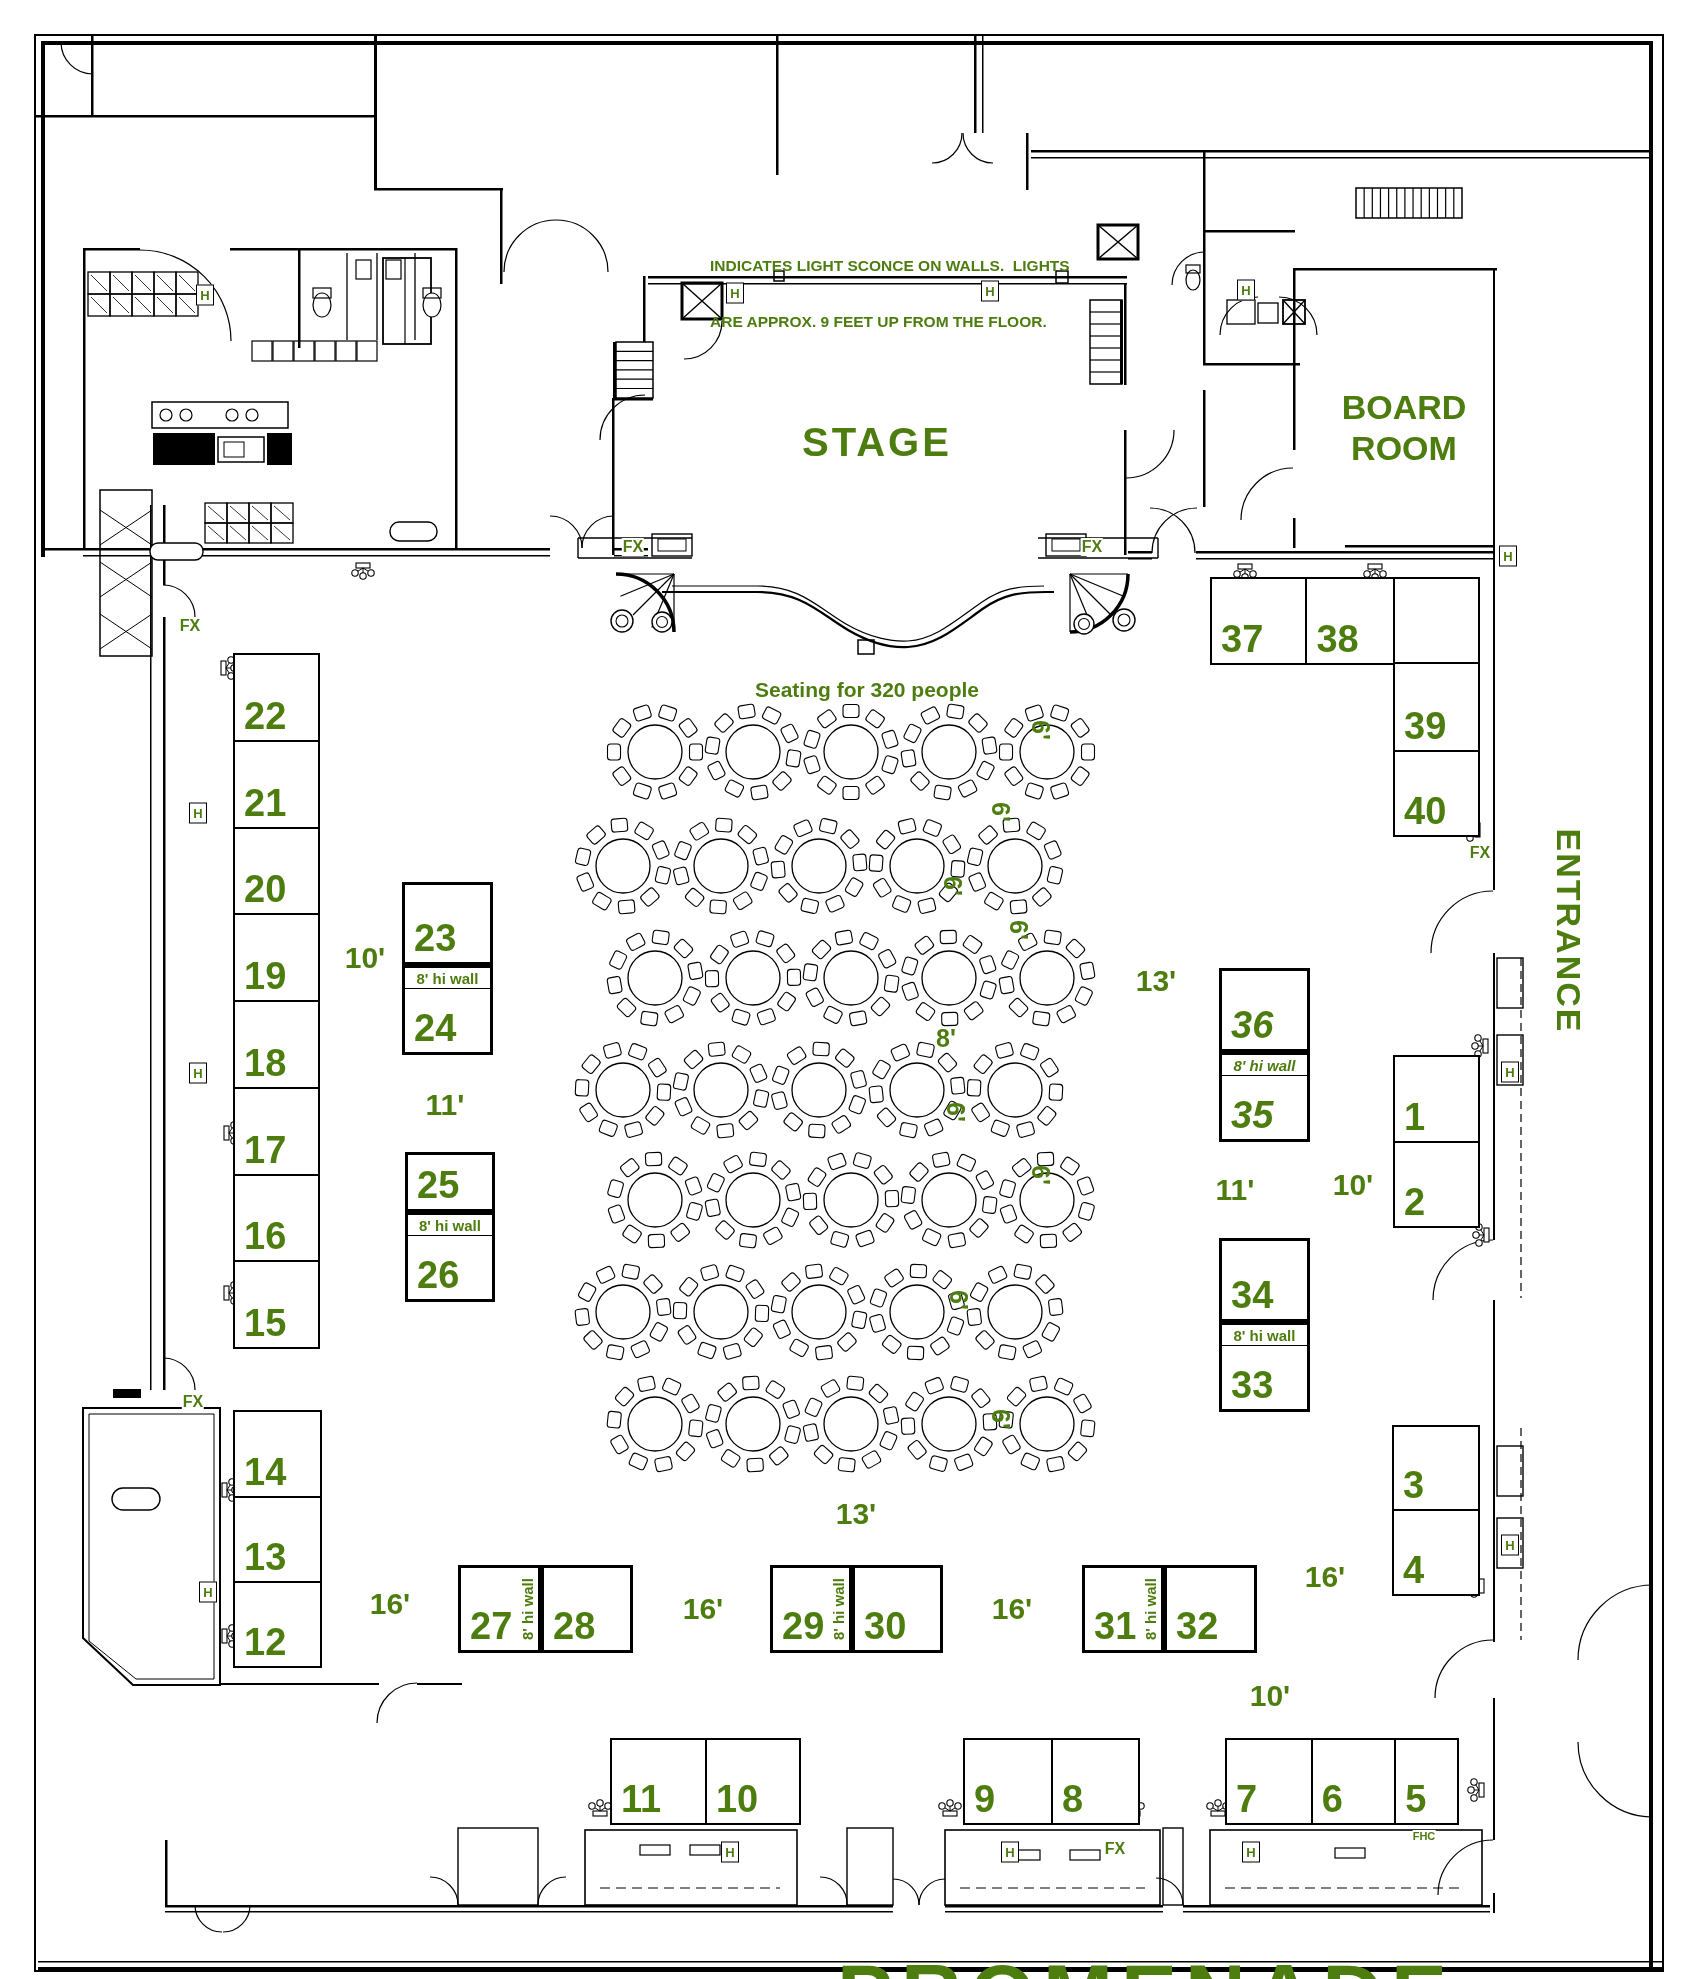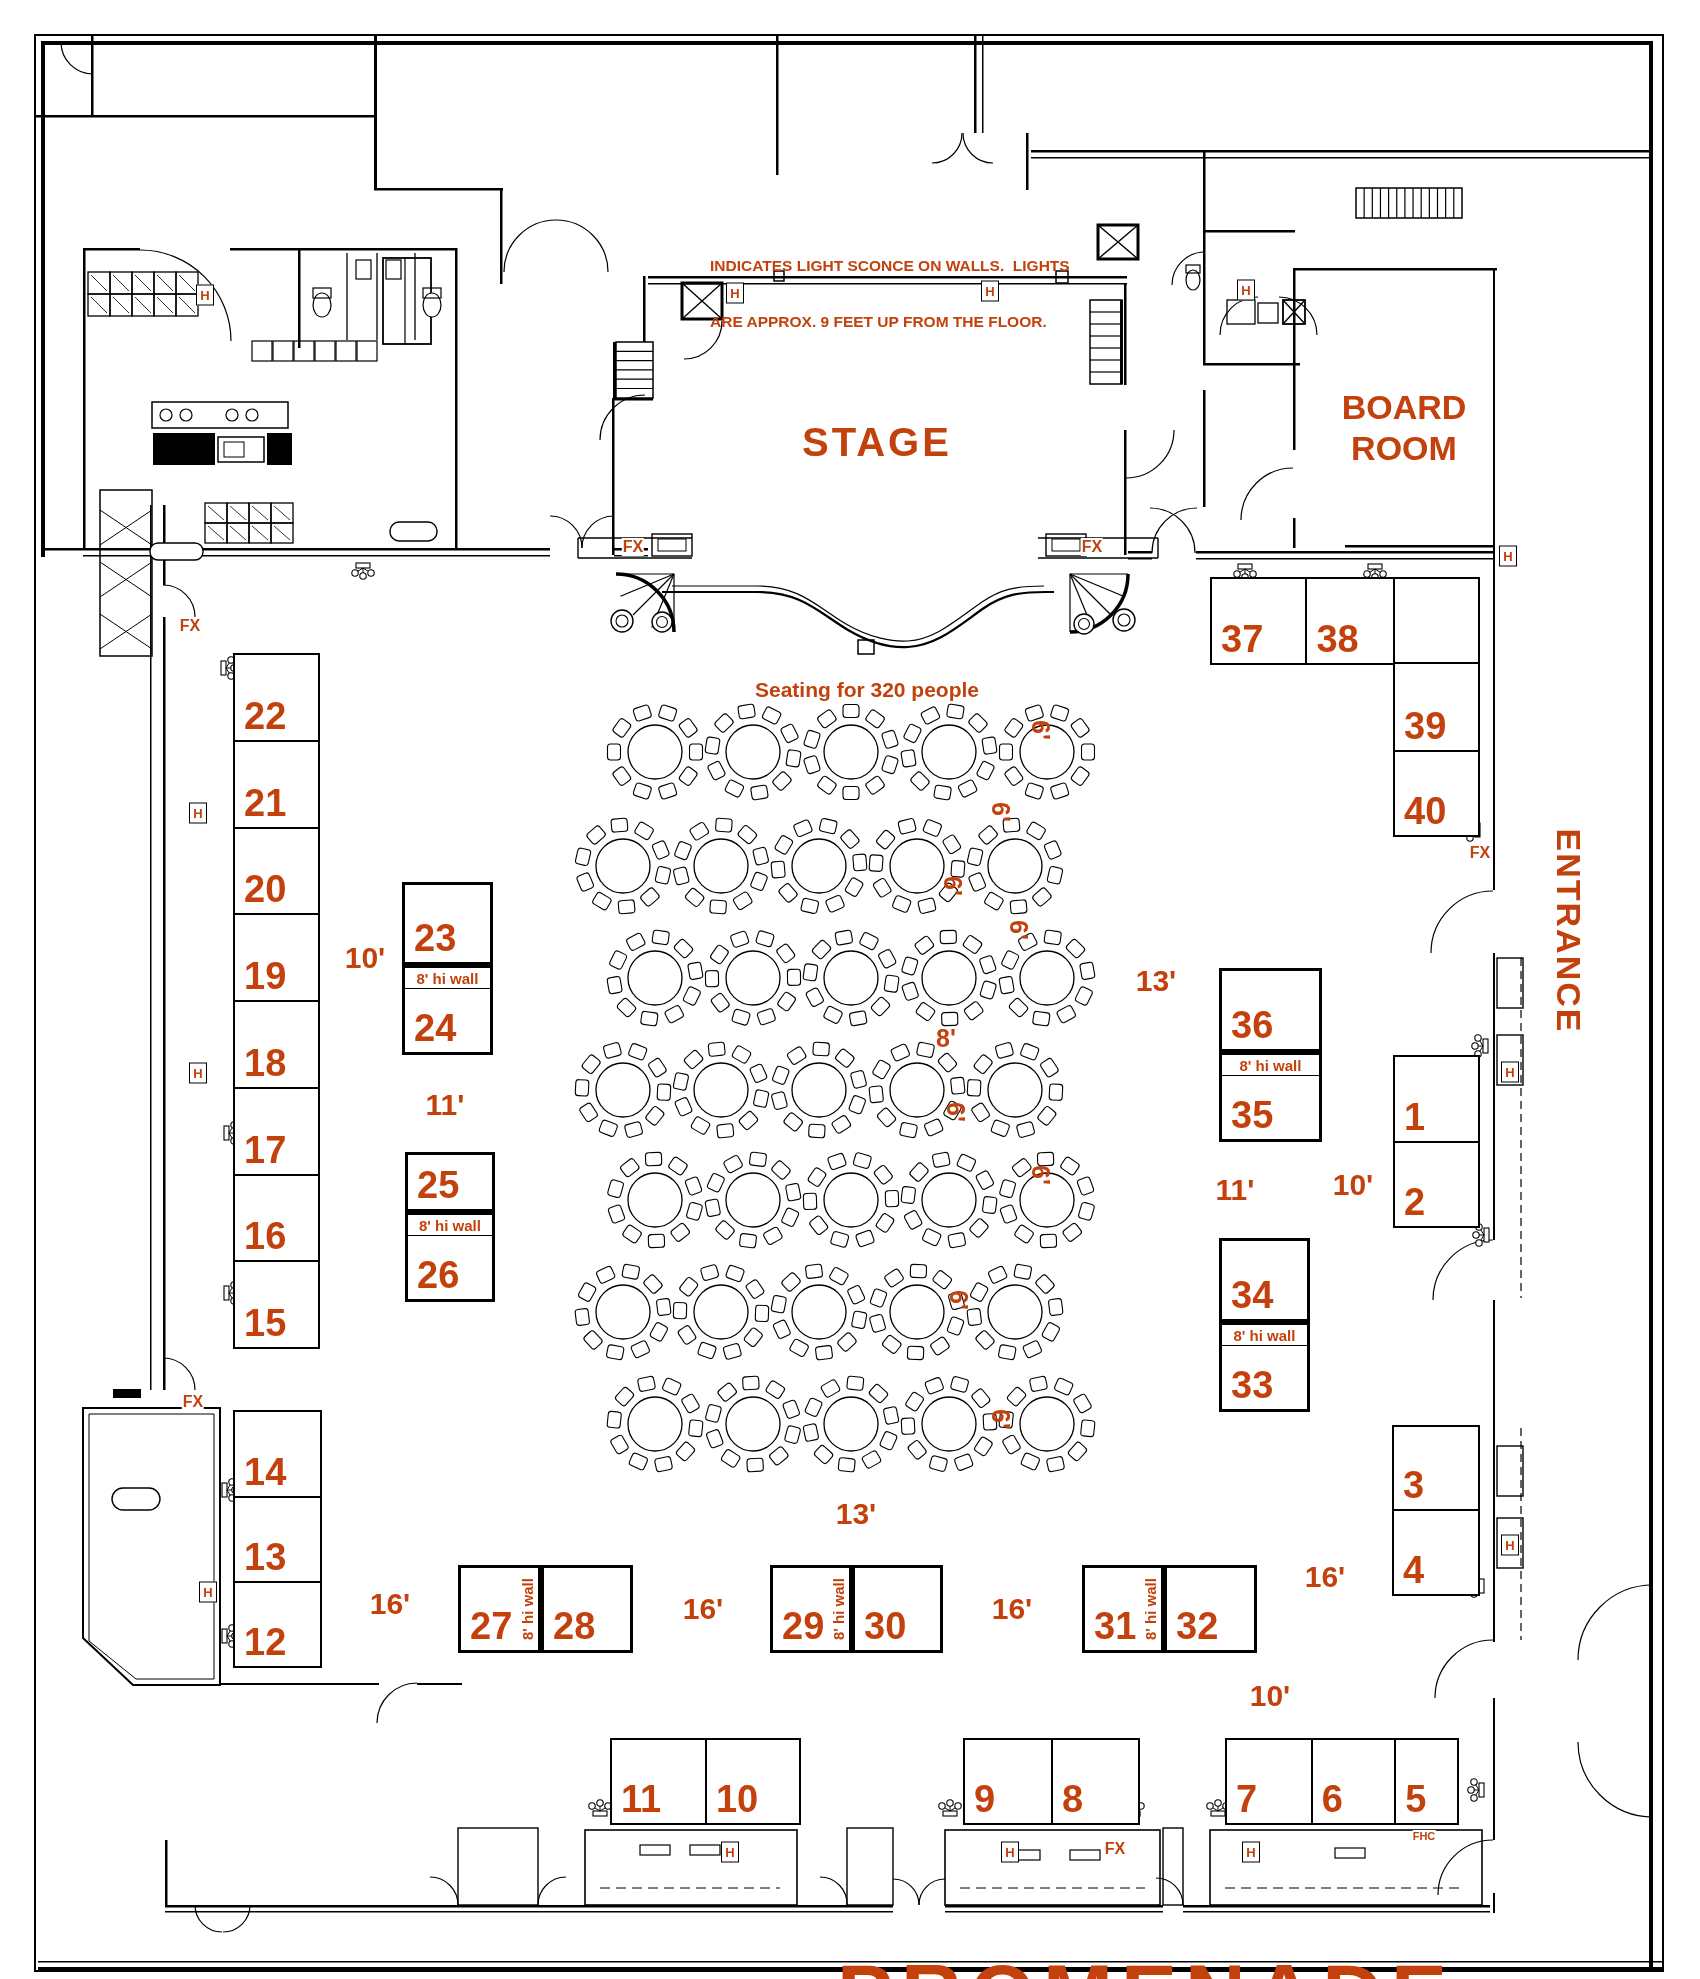--- a/index.html
+++ b/index.html
@@ -1,17 +1,17 @@
 <!DOCTYPE html>
 <html><head>
 <meta charset="utf-8">
 <style>
   html,body{margin:0;padding:0;background:#fff;}
   #canvas{position:relative;width:1700px;height:1979px;background:#fff;overflow:hidden;
-          font-family:"Liberation Sans",sans-serif;color:#c2410c;}
+          font-family:"Liberation Sans",sans-serif;color:#4d7c0f;}
   #plan-svg{position:absolute;left:0;top:0;}
   
   .booth-group{position:absolute;box-sizing:border-box;border:2px solid #000;display:flex;background:#fff;}
   .bg-v{flex-direction:column;}
   .bg-h{flex-direction:row;}
   .booth-cell{box-sizing:border-box;display:flex;align-items:flex-end;
               padding:0 0 5px 9px;font-weight:bold;font-size:38px;line-height:1;}
   .bg-v .booth-cell + .booth-cell{border-top:2px solid #000;}
   .bg-h .booth-cell + .booth-cell{border-left:2px solid #000;}
   
@@ -949,21 +949,21 @@
         <div class="band"></div>
         <div class="strip">8' hi wall</div>
         <div class="cell" style="flex: 0 0 58px;">24</div>
       </div>
       <div class="hw hw-v" style="left: 405px; top: 1152px; width: 90px; height: 150px;">
         <div class="cell" style="flex: 1 1 0px;">25</div>
         <div class="band"></div>
         <div class="strip">8' hi wall</div>
         <div class="cell" style="flex: 0 0 58px;">26</div>
       </div>
-      <div class="hw hw-v" style="left: 1219px; top: 968px; width: 103px; height: 174px;">
+      <div class="hw hw-v" style="left: 1219px; top: 968px; width: 91px; height: 174px; font-style: italic;">
         <div class="cell" style="flex: 1 1 0px;">36</div>
         <div class="band"></div>
         <div class="strip">8' hi wall</div>
         <div class="cell" style="flex: 0 0 58px;">35</div>
       </div>
       <div class="hw hw-v" style="left: 1219px; top: 1238px; width: 91px; height: 174px;">
         <div class="cell" style="flex: 1 1 0px;">34</div>
         <div class="band"></div>
         <div class="strip">8' hi wall</div>
         <div class="cell" style="flex: 0 0 58px;">33</div>

